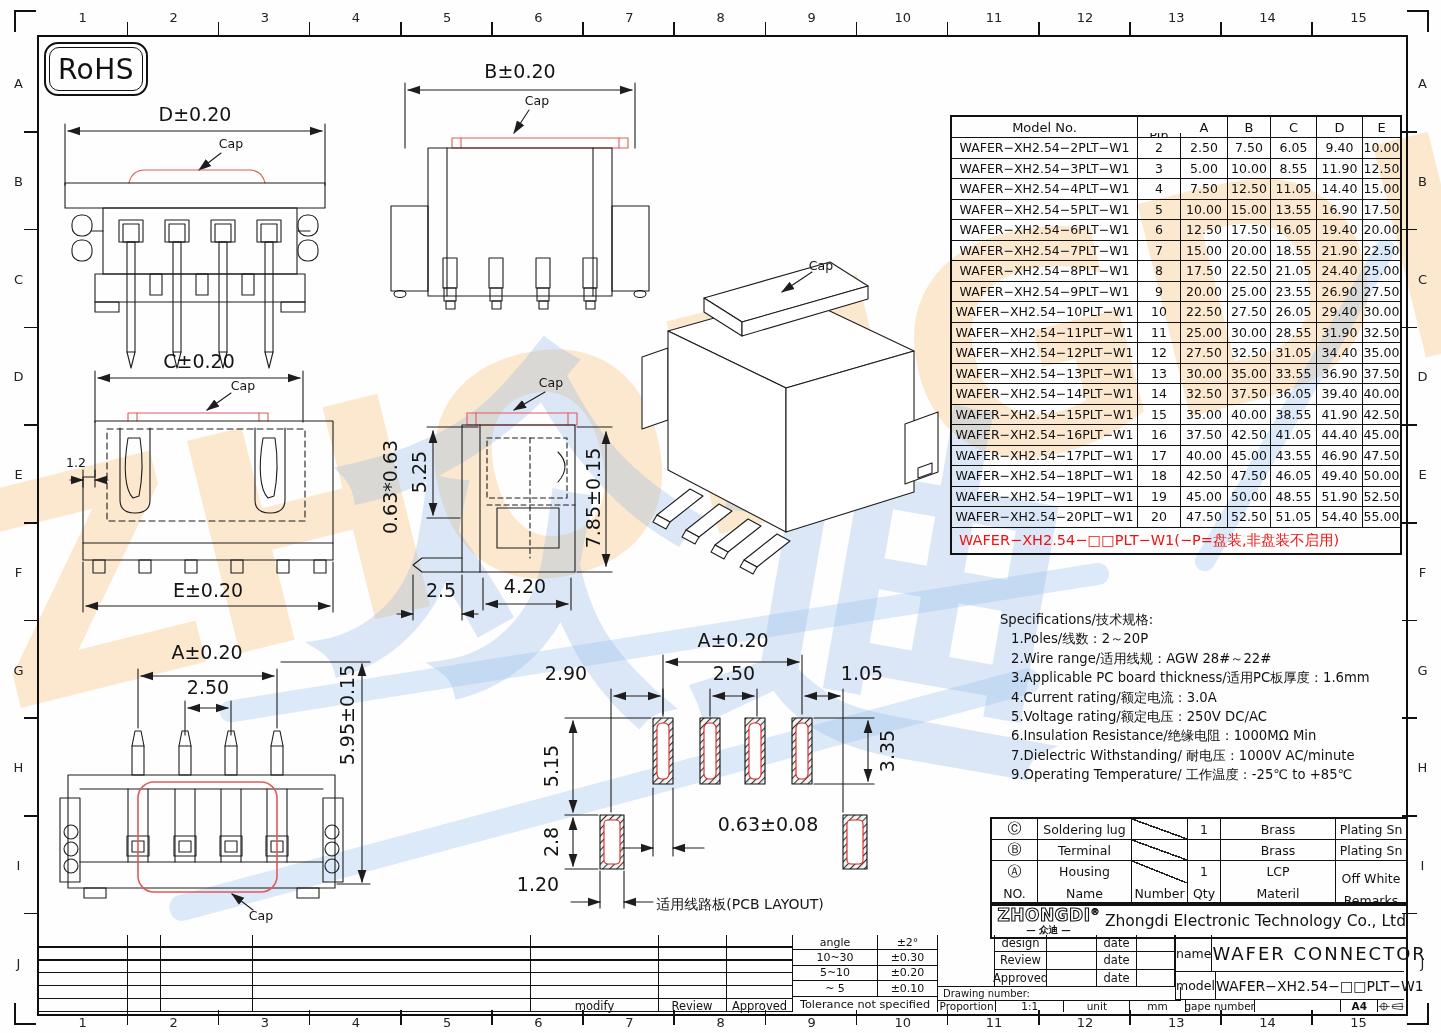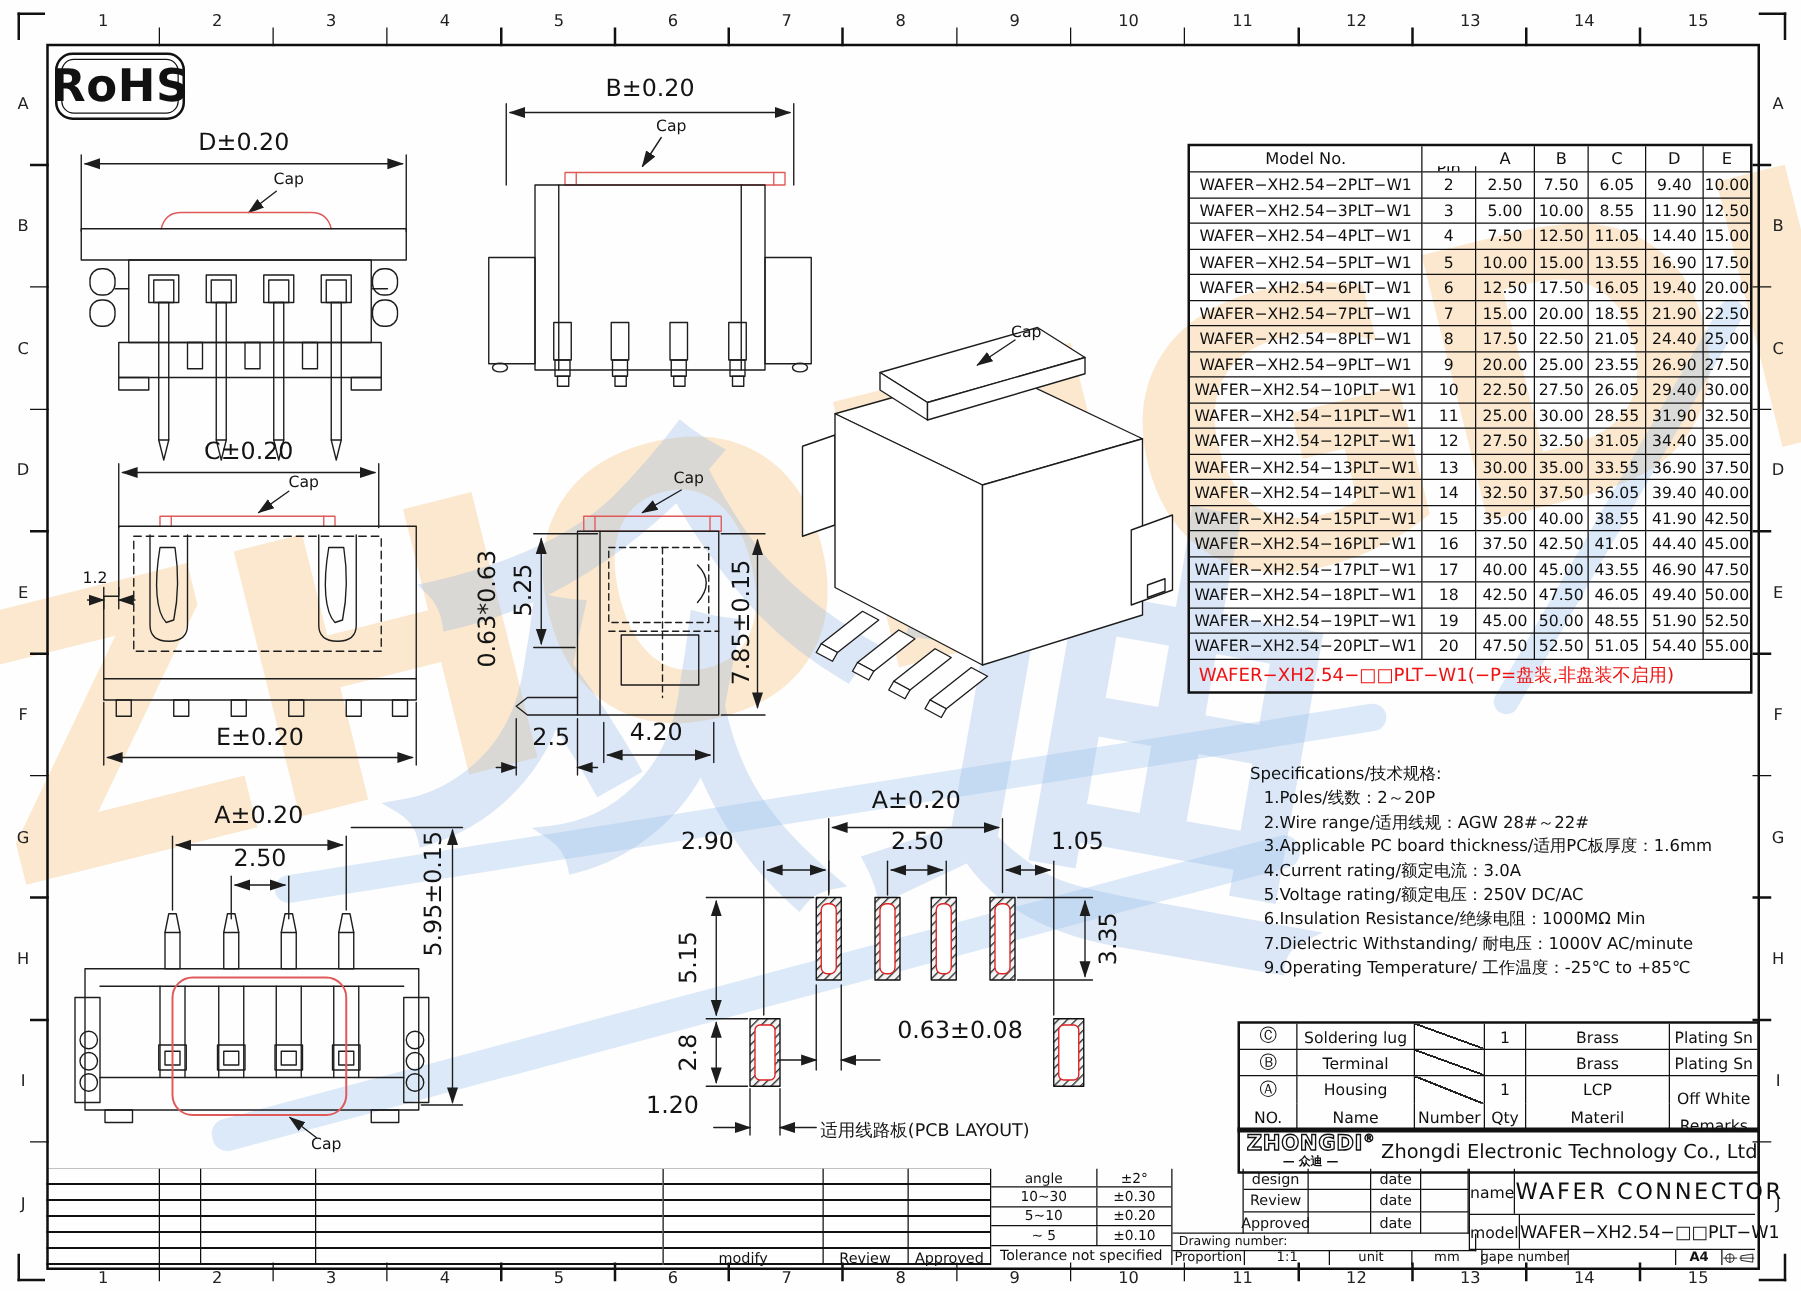--- a/index.html
+++ b/index.html
@@ -28,21 +28,21 @@
   .art{position:absolute;left:0;top:0;z-index:1;}
   .art *{vector-effect:none;}
   
   .dim{position:absolute;z-index:3;font-size:19px;color:#141414;transform:translate(-50%,-50%);white-space:nowrap;}
   .dim.sm{font-size:12.5px;}
   .dim.rot{transform:translate(-50%,-50%) rotate(-90deg);}
   
   .rohs{left:44px;top:42px;width:100px;height:50px;border:2.6px solid #111;border-radius:14px;z-index:2;
         display:flex;align-items:center;justify-content:center;}
   .rohs-inner{position:absolute;inset:3px;border:1.3px solid #111;border-radius:10px;}
-  .rohs-text{font-size:36px;font-weight:700;letter-spacing:0.5px;}
+  .rohs-text{font-size:28px;font-weight:400;letter-spacing:0.5px;}
   
   .mtable{left:950px;top:115px;width:448px;border:2px solid #111;z-index:2;font-size:12.5px;}
   .mrow{display:flex;height:20.5px;}
   .mhead{height:21px;font-size:13px;}
   .mc{border-right:1.3px solid #111;border-bottom:1.3px solid #111;display:flex;align-items:center;justify-content:center;overflow:hidden;white-space:nowrap;}
   .c0{width:185px;text-align:right;}.c1{width:42px;}.c2{width:46px;}.c3{width:42px;}.c4{width:45px;}.c5{width:45px;}.c6{flex:1;border-right:none;}
   .mnote{height:25px;display:flex;align-items:center;padding-left:7px;color:#ee1212;font-size:14.5px;white-space:nowrap;}
   
   .specs{left:1000px;top:610px;width:408px;z-index:2;font-size:13.2px;line-height:19.4px;}
   .specs .sp-item{padding-left:11px;white-space:nowrap;}

